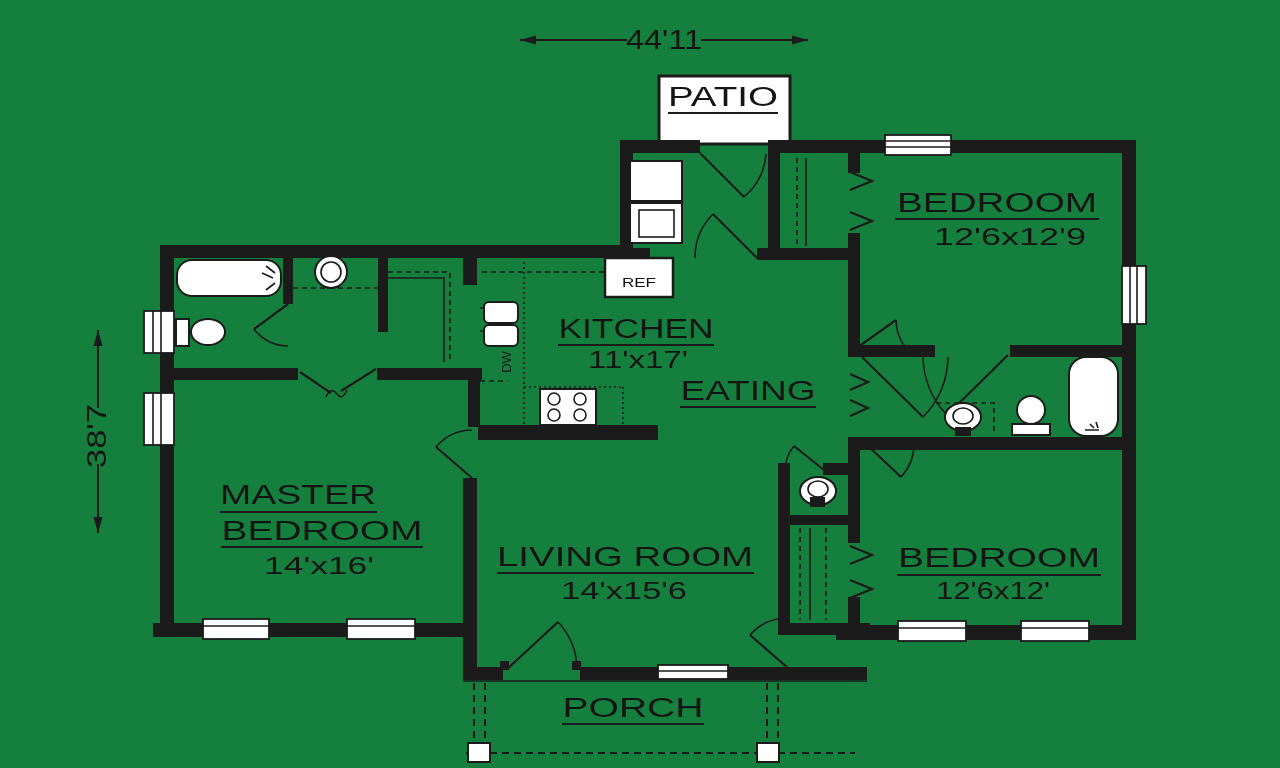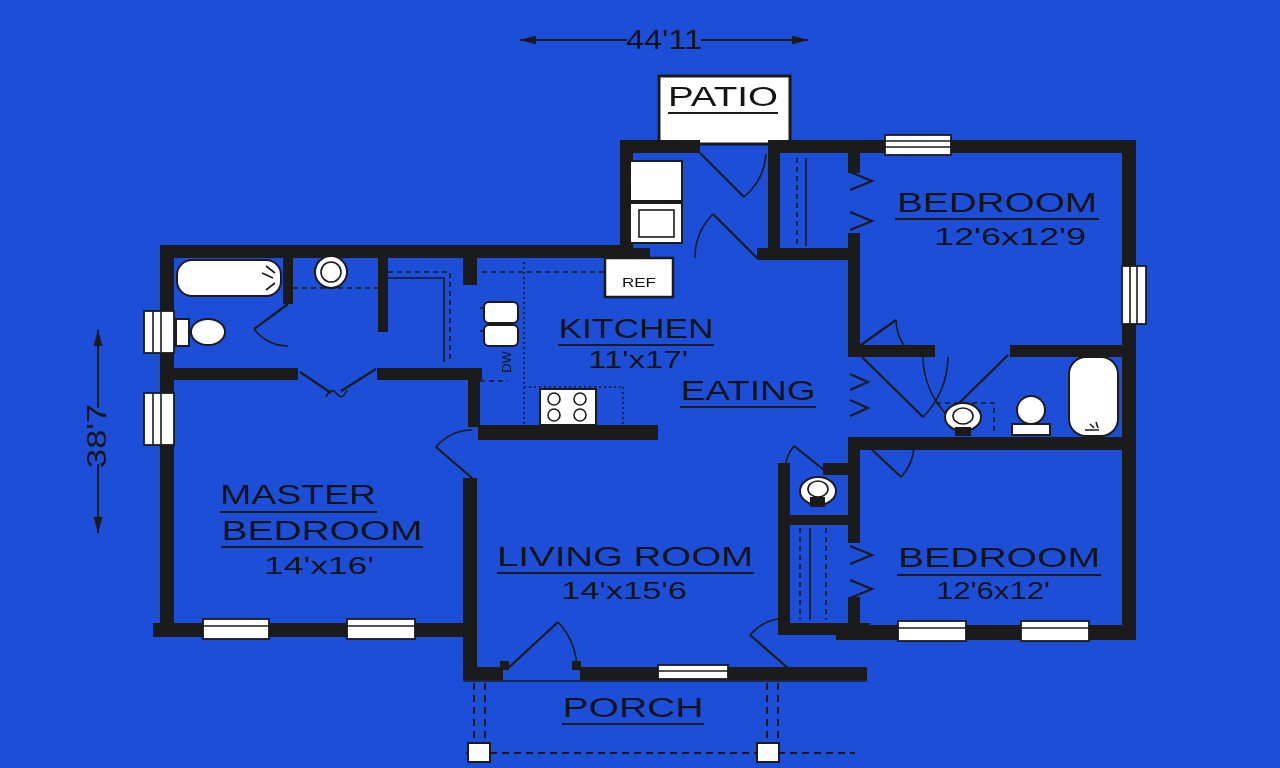--- a/index.html
+++ b/index.html
@@ -1,16 +1,16 @@
 <!DOCTYPE html>
 <html><head>
 <meta charset="utf-8">
 <style>
   html,body{margin:0;padding:0;background:#ffffff;}
-  .stage{position:relative;width:1280px;height:768px;background:#1d4ed8;overflow:hidden;}
+  .stage{position:relative;width:1280px;height:768px;background:#15803d;overflow:hidden;}
   svg{display:block;}
   .wall{fill:#1b1b1b;stroke:none;}
   .thin{stroke:#1b1b1b;stroke-width:1.6;fill:none;}
   .med{stroke:#1b1b1b;stroke-width:2.2;fill:none;}
   .fixture{stroke:#1b1b1b;stroke-width:2;fill:#ffffff;}
   .dashed{stroke:#1b1b1b;stroke-width:1.6;fill:none;stroke-dasharray:5 4;}
   .dotted{stroke:#1b1b1b;stroke-width:1.6;fill:none;stroke-dasharray:2 3;}
   .porchdash{stroke:#1b1b1b;stroke-width:2;fill:none;stroke-dasharray:7 5;}
   .winbox{fill:#ffffff;stroke:#1b1b1b;stroke-width:1.8;}
   .label{font-family:"Liberation Sans",sans-serif;fill:#141414;}

